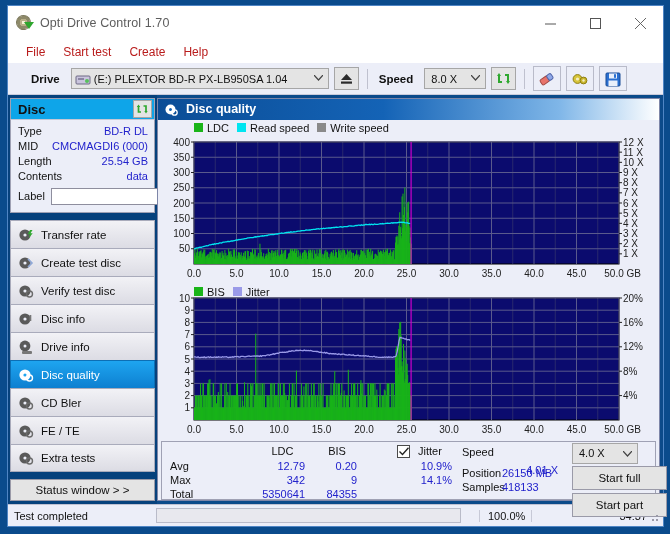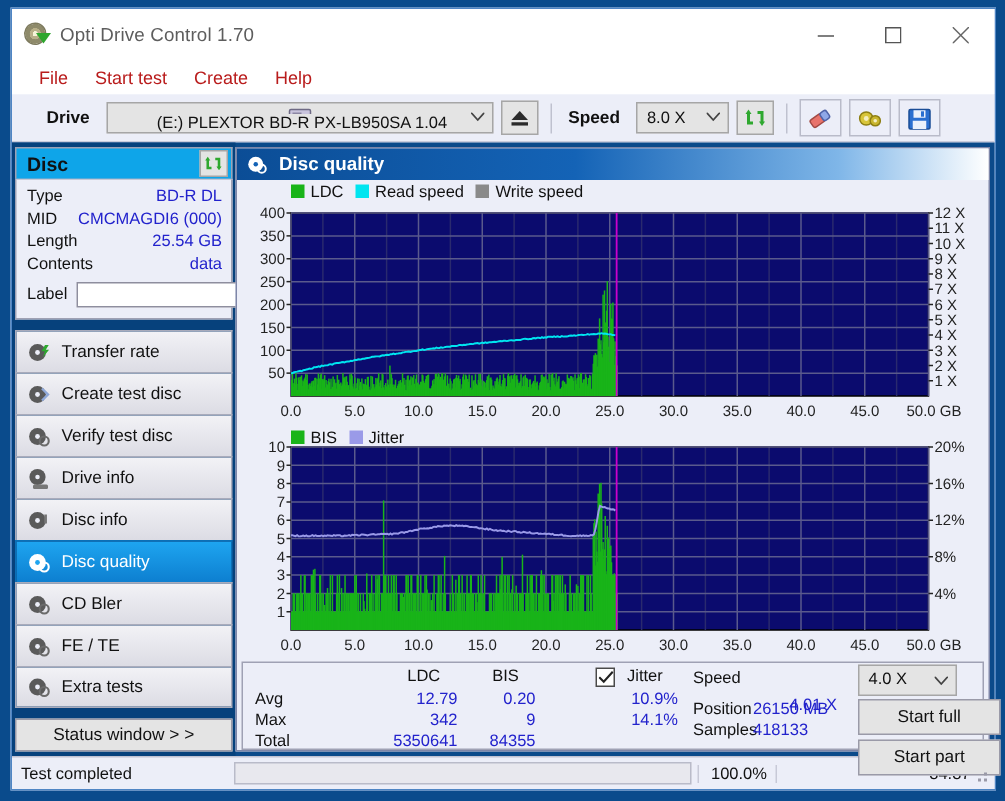--- a/index.html
+++ b/index.html
@@ -51,21 +51,21 @@
     flex:0 0 32px; background:#eceef8; display:flex; align-items:center;
     padding:0 20px; border-bottom:1px solid #c9cbdb; gap:5px;
   }
   .tb-label { font-weight:bold; font-size:11.5px; color:#111; margin:0 6px 0 3px;}
   .combo {
     height:21px; background:#e4e4e4; border:1px solid #a6a6a6;
     display:flex; align-items:center; position:relative; font-size:11px; color:#111;
     padding:0 3px;
   }
   .combo .chev { position:absolute; right:5px; top:6px; }
-  #drive-combo { width:258px;flex-direction:column; }
+  #drive-combo { width:258px; }
   #drive-combo .dtxt { margin-left:3px; }
   #speed-combo { width:62px; padding-left:6px; }
   .tb-btn {
     width:25px;height:23px;background:#e4e4e4;border:1px solid #a6a6a6;
     display:flex;align-items:center;justify-content:center;
   }
   .tb-sep { width:1px;height:20px;background:#bfc1cf;margin:0 3px; }
   .tb-btn-lg { width:28px;height:25px;background:#eceef8;border:1px solid #b9bbc9;
     display:flex;align-items:center;justify-content:center; }
   
@@ -133,21 +133,21 @@
   .act-btn { position:absolute; width:95px;height:24px;background:#e4e4e4;border:1px solid #9a9aa8;
     display:flex;align-items:center;justify-content:center;font-size:11.5px;color:#111; }
   
   #statusbar {
     flex:0 0 22px; height:22px; background:#eceef8; border-top:1px solid #c0c2d2;
     display:flex; align-items:center; font-size:11px; color:#111;
   }
   #sb-text { width:148px; padding-left:6px; }
   #sb-prog-wrap { width:305px; height:15px; background:#e8e8ee; border:1px solid #b9bbc9; position:relative; }
   #sb-prog { height:100%; background:#16a716; }
-  #sb-pct { width:52px; text-align:left; padding-left:8px; border-left:1px solid #c7c9d7; margin-left:4px;}
+  #sb-pct { width:52px; text-align:left; padding-left:8px; border-left:1px solid #c7c9d7; margin-left:18px;}
   #sb-time { flex:1; text-align:right; padding-right:16px; border-left:1px solid #c7c9d7; }
   #grip { position:absolute; right:3px; bottom:3px; width:12px;height:12px; }
 </style>
 </head>
 <body>
 
 <div id="window">
 
   <div id="titlebar">
     <div id="title-icon">
@@ -308,33 +308,33 @@
         <div class="nav">
           <span class="nicon"><svg width="16" height="16">
                 <circle cx="7" cy="8" r="5.6" fill="#5a5a5a"></circle>
                 <circle cx="7" cy="8" r="1.6" fill="#eceef8"></circle>
                 <circle cx="11.5" cy="11" r="3" fill="none" stroke="#6b6b6b" stroke-width="1.4"></circle>
               </svg></span>
           <span>Verify test disc</span>
         </div>
         <div class="nav">
           <span class="nicon"><svg width="16" height="16">
+                <circle cx="7" cy="8" r="5.6" fill="#5a5a5a"></circle>
+                <circle cx="7" cy="8" r="1.6" fill="#eceef8"></circle>
+                <rect x="11.5" y="4" width="1.8" height="6" fill="#777"></rect>
+              </svg></span>
+          <span>Disc info</span>
+        </div>
+        <div class="nav">
+          <span class="nicon"><svg width="16" height="16">
                 <circle cx="7" cy="7" r="5.4" fill="#5a5a5a"></circle>
                 <circle cx="7" cy="7" r="1.5" fill="#eceef8"></circle>
                 <rect x="4" y="12" width="10" height="3" rx="1" fill="#777"></rect>
               </svg></span>
           <span>Drive info</span>
-        </div>
-        <div class="nav">
-          <span class="nicon"><svg width="16" height="16">
-                <circle cx="7" cy="8" r="5.6" fill="#5a5a5a"></circle>
-                <circle cx="7" cy="8" r="1.6" fill="#eceef8"></circle>
-                <rect x="11.5" y="4" width="1.8" height="6" fill="#777"></rect>
-              </svg></span>
-          <span>Disc info</span>
         </div>
         <div class="nav active">
           <span class="nicon"><svg width="16" height="16">
                 <circle cx="7" cy="8" r="5.6" fill="#ffffff"></circle>
                 <circle cx="7" cy="8" r="1.6" fill="#1ea5f0"></circle>
                 <circle cx="11.5" cy="11" r="3" fill="none" stroke="#ffffff" stroke-width="1.4"></circle>
               </svg></span>
           <span>Disc quality</span>
         </div>
         <div class="nav">

